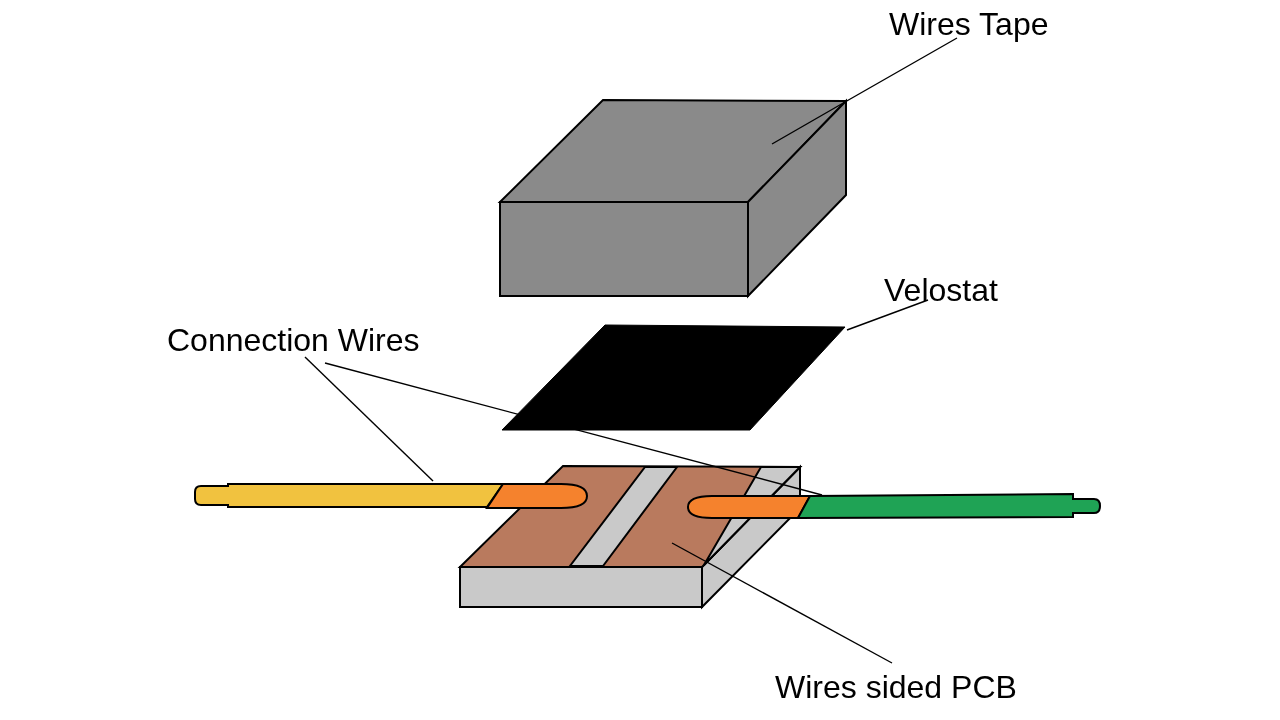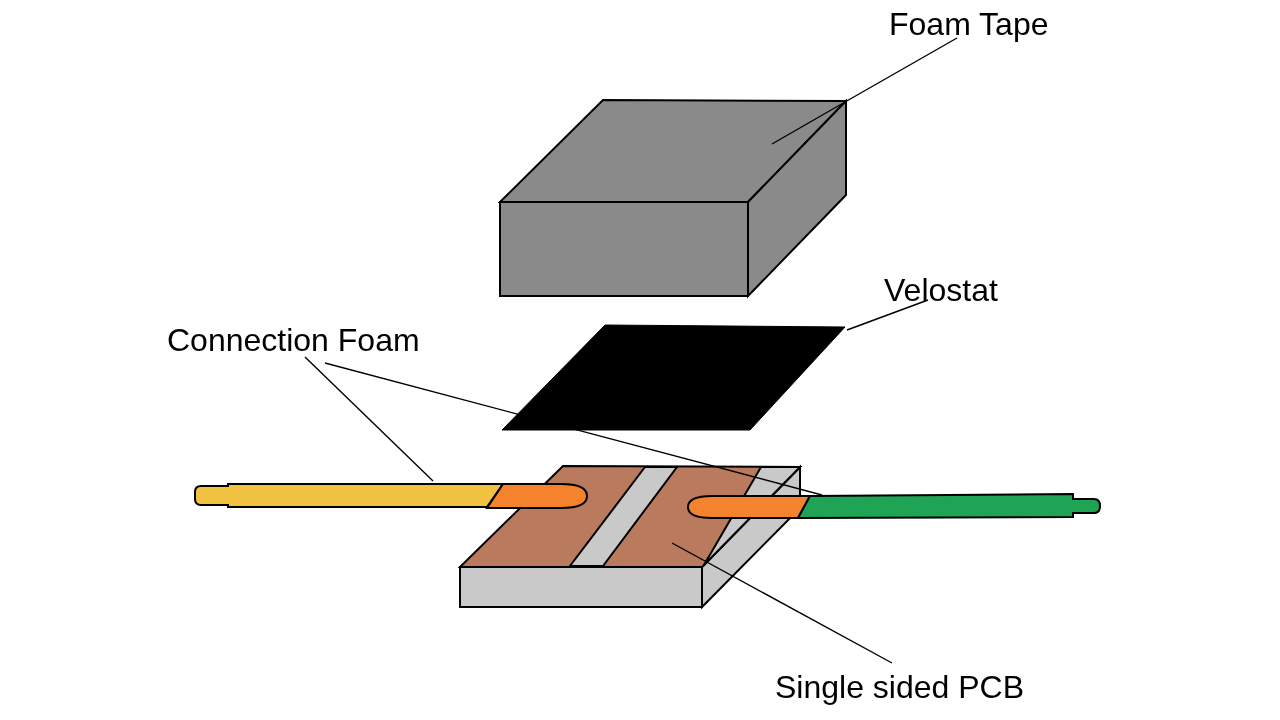--- a/index.html
+++ b/index.html
@@ -74,18 +74,18 @@
 
     <line class="leader" x1="928" y1="300" x2="847" y2="330" stroke="#000000"></line>
 
     <line class="leader" x1="305" y1="357" x2="433" y2="481" stroke="#000000"></line>
 
     <line class="leader" x1="325" y1="363" x2="822" y2="495" stroke="#000000"></line>
 
     <line class="leader" x1="672" y1="543" x2="892" y2="663" stroke="#000000"></line>
   </svg>
 
-  <div class="label label-foam">Foam Tape</div>
+  <div class="label label-foam">Wires Tape</div>
   <div class="label label-velo">Velostat</div>
-  <div class="label label-wires">Connection Foam</div>
-  <div class="label label-pcb">Single sided PCB</div>
+  <div class="label label-wires">Connection Wires</div>
+  <div class="label label-pcb">Wires sided PCB</div>
 
 </div>
 
 </body></html>

